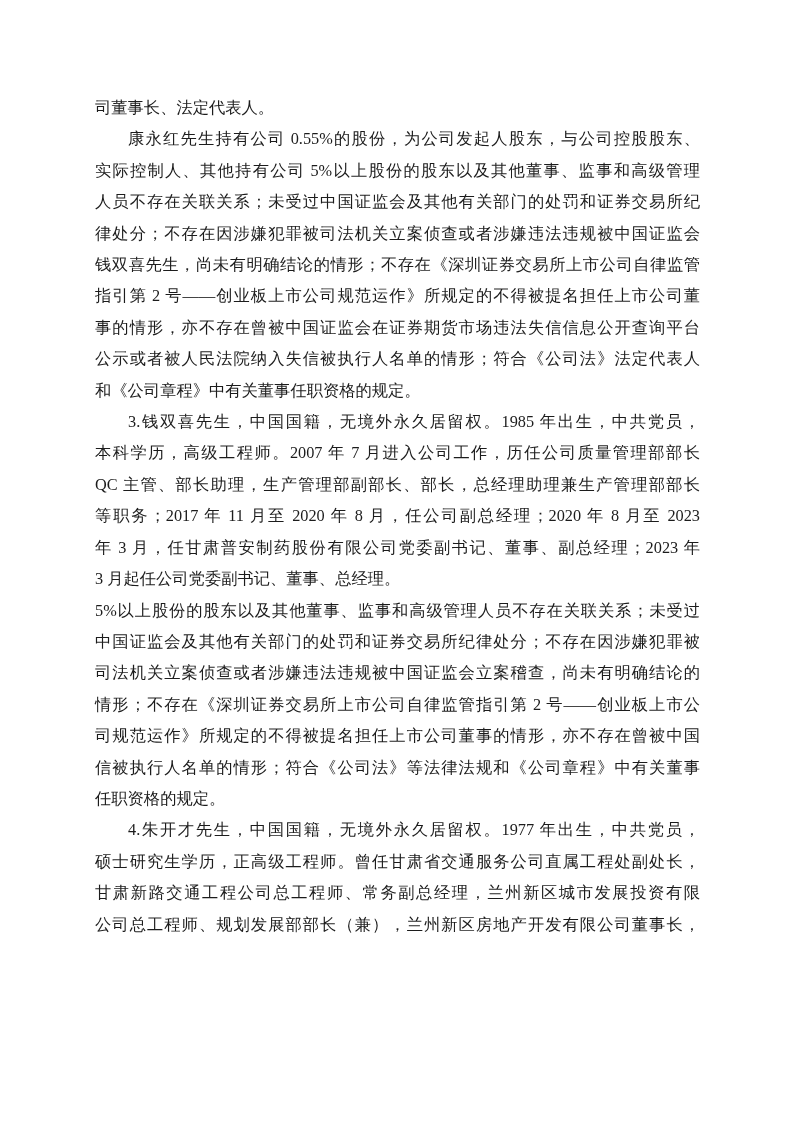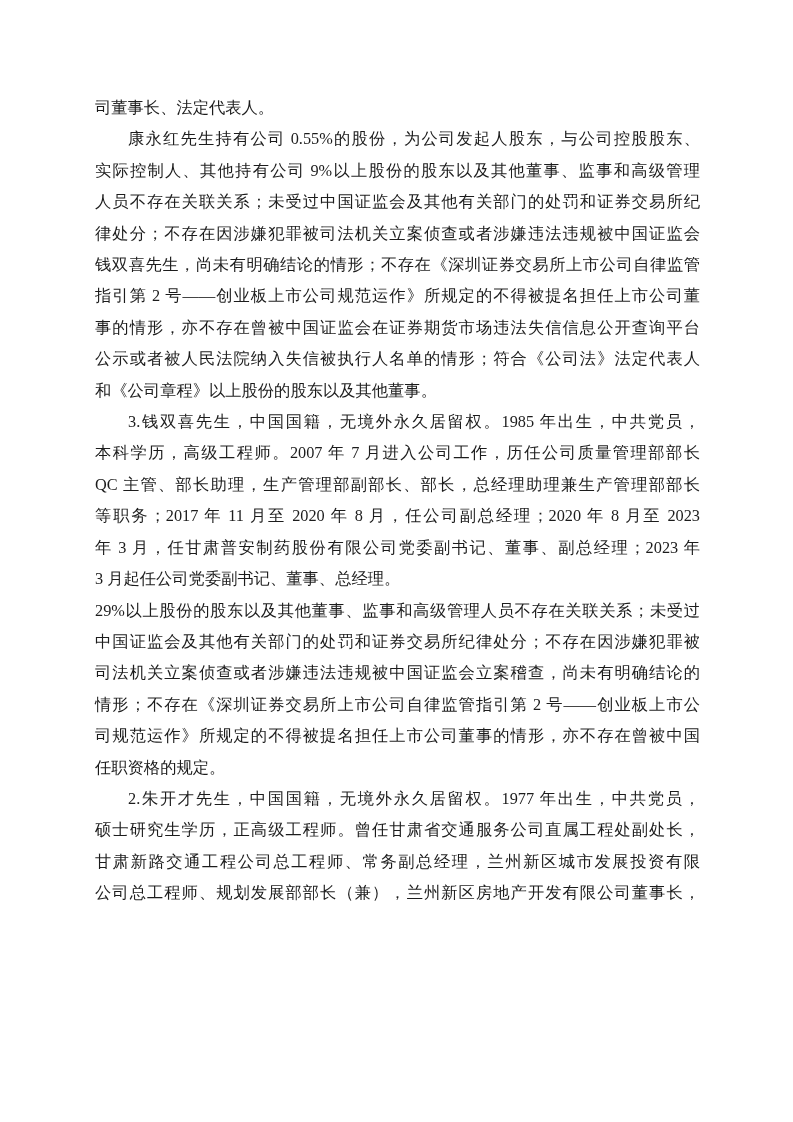--- a/index.html
+++ b/index.html
@@ -45,45 +45,46 @@
 </head>
 <body>
 
 <div class="page">
   <div id="doc-body">
       <div class="para">
         <div class="line final"><span>司董事长、法定代表人。</span></div>
       </div>
       <div class="para">
         <div class="line lead"><span>康永红先生持有公司 0.55%的股份，为公司发起人股东，与公司控股股东、</span></div>
-        <div class="line"><span>实际控制人、其他持有公司 9%以上股份的股东以及其他董事、监事和高级管理</span></div>
+        <div class="line"><span>实际控制人、其他持有公司 5%以上股份的股东以及其他董事、监事和高级管理</span></div>
         <div class="line"><span>人员不存在关联关系；未受过中国证监会及其他有关部门的处罚和证券交易所纪</span></div>
         <div class="line"><span>律处分；不存在因涉嫌犯罪被司法机关立案侦查或者涉嫌违法违规被中国证监会</span></div>
         <div class="line"><span>钱双喜先生，尚未有明确结论的情形；不存在《深圳证券交易所上市公司自律监管</span></div>
         <div class="line"><span>指引第 2 号——创业板上市公司规范运作》所规定的不得被提名担任上市公司董</span></div>
         <div class="line"><span>事的情形，亦不存在曾被中国证监会在证券期货市场违法失信信息公开查询平台</span></div>
         <div class="line"><span>公示或者被人民法院纳入失信被执行人名单的情形；符合《公司法》法定代表人</span></div>
-        <div class="line final"><span>和《公司章程》以上股份的股东以及其他董事。</span></div>
+        <div class="line final"><span>和《公司章程》中有关董事任职资格的规定。</span></div>
       </div>
       <div class="para">
         <div class="line lead"><b>3.钱双喜先生</b><span>，中国国籍，无境外永久居留权。1985 年出生，中共党员，</span></div>
         <div class="line"><span>本科学历，高级工程师。2007 年 7 月进入公司工作，历任公司质量管理部部长</span></div>
         <div class="line"><span>QC 主管、部长助理，生产管理部副部长、部长，总经理助理兼生产管理部部长</span></div>
         <div class="line"><span>等职务；2017 年 11 月至 2020 年 8 月，任公司副总经理；2020 年 8 月至 2023</span></div>
         <div class="line"><span>年 3 月，任甘肃普安制药股份有限公司党委副书记、董事、副总经理；2023 年</span></div>
         <div class="line final"><span>3 月起任公司党委副书记、董事、总经理。</span></div>
       </div>
       <div class="para">
-        <div class="line"><span>29%以上股份的股东以及其他董事、监事和高级管理人员不存在关联关系；未受过</span></div>
+        <div class="line"><span>5%以上股份的股东以及其他董事、监事和高级管理人员不存在关联关系；未受过</span></div>
         <div class="line"><span>中国证监会及其他有关部门的处罚和证券交易所纪律处分；不存在因涉嫌犯罪被</span></div>
         <div class="line"><span>司法机关立案侦查或者涉嫌违法违规被中国证监会立案稽查，尚未有明确结论的</span></div>
         <div class="line"><span>情形；不存在《深圳证券交易所上市公司自律监管指引第 2 号——创业板上市公</span></div>
         <div class="line"><span>司规范运作》所规定的不得被提名担任上市公司董事的情形，亦不存在曾被中国</span></div>
+        <div class="line"><span>信被执行人名单的情形；符合《公司法》等法律法规和《公司章程》中有关董事</span></div>
         <div class="line final"><span>任职资格的规定。</span></div>
       </div>
       <div class="para">
-        <div class="line lead"><b>2.朱开才先生</b><span>，中国国籍，无境外永久居留权。1977 年出生，中共党员，</span></div>
+        <div class="line lead"><b>4.朱开才先生</b><span>，中国国籍，无境外永久居留权。1977 年出生，中共党员，</span></div>
         <div class="line"><span>硕士研究生学历，正高级工程师。曾任甘肃省交通服务公司直属工程处副处长，</span></div>
         <div class="line"><span>甘肃新路交通工程公司总工程师、常务副总经理，兰州新区城市发展投资有限</span></div>
         <div class="line"><span>公司总工程师、规划发展部部长（兼），兰州新区房地产开发有限公司董事长，</span></div>
       </div>
     </div>
 </div>
 
 </body></html>

